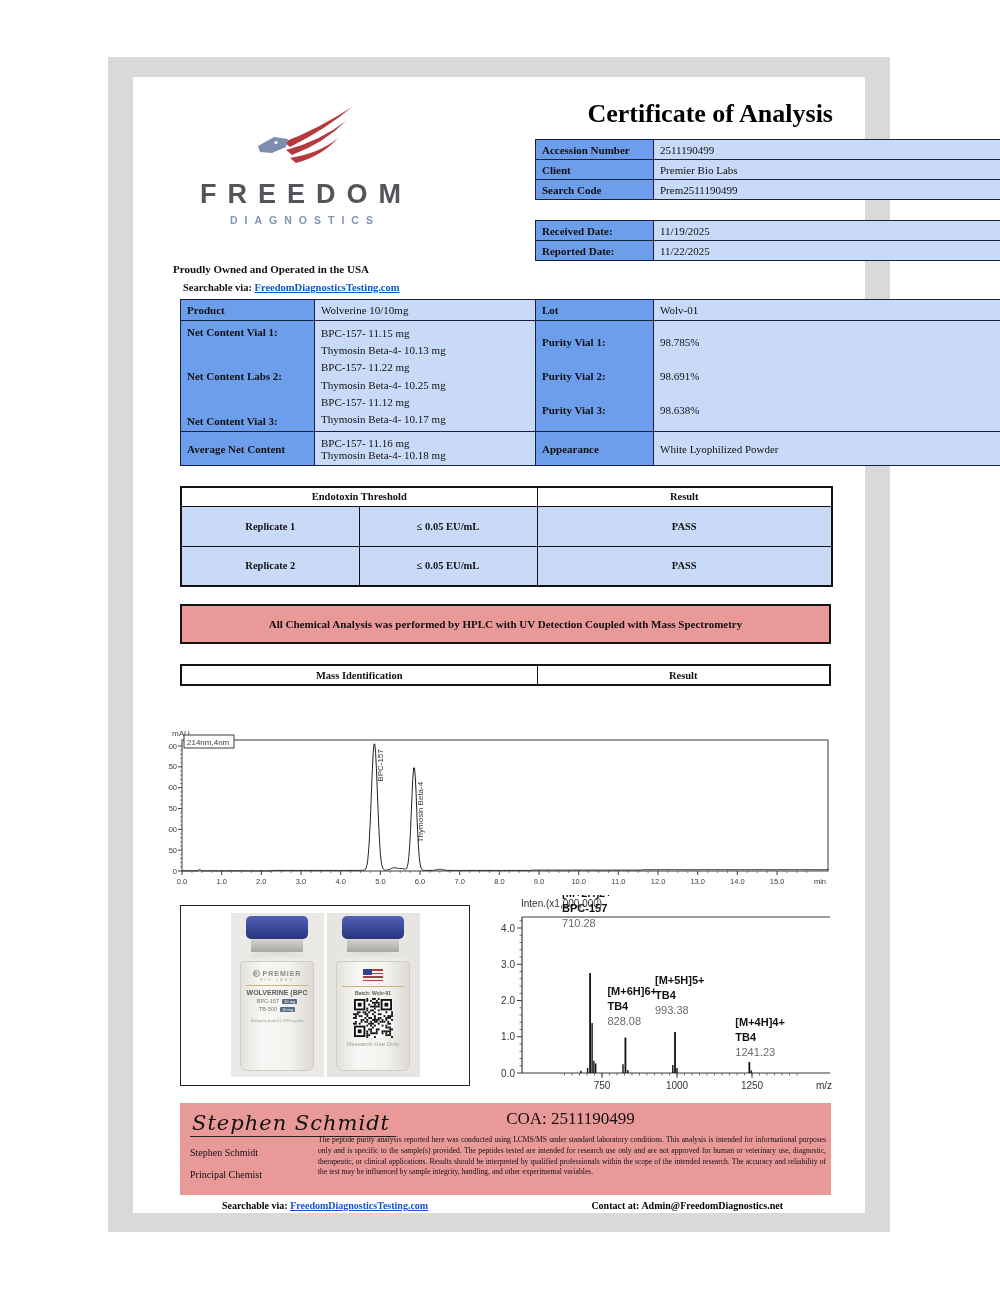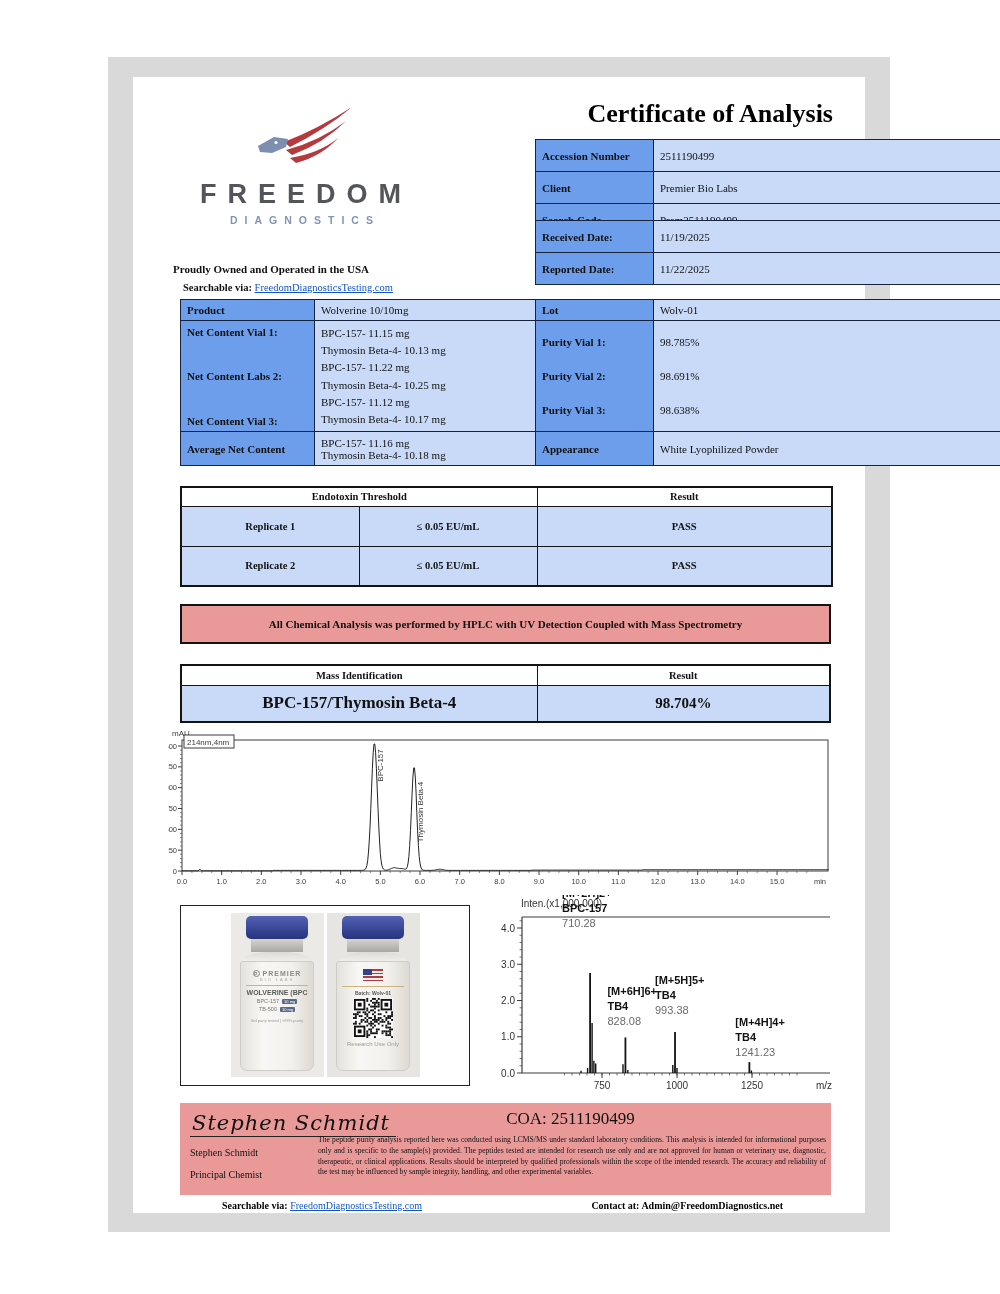--- a/index.html
+++ b/index.html
@@ -7,32 +7,32 @@
   #canvas { position:relative; width:1000px; height:1294px; background:#fff; overflow:hidden; }
   .frame { position:absolute; left:108px; top:57px; width:782px; height:1175px; background:#d9d9d9; }
   .page  { position:absolute; left:133px; top:77px; width:732px; height:1136px; background:#ffffff; }
 
   
   .logo-block { position:absolute; left:60px; top:28px; width:220px; text-align:center; }
   .logo-name { font-family:"Liberation Sans", sans-serif; font-weight:bold; font-size:27px; letter-spacing:11px; color:#54555a; white-space:nowrap; margin-top:4px; text-indent:6px;}
   .logo-sub  { font-family:"Liberation Sans", sans-serif; font-weight:bold; font-size:10.5px; letter-spacing:7px; color:#8494b5; margin-top:4px; text-indent:4px;}
   .tagline { position:absolute; left:40px; top:186px; width:310px; text-align:left; font-weight:bold; font-size:11px; color:#111; }
   .searchable { position:absolute; left:50px; top:205px; font-size:10.5px; font-weight:bold; color:#111; }
-  .lnk { color:#1155cc; text-decoration:underline; font-weight:normal; }
+  .lnk { color:#1155cc; text-decoration:underline; font-weight:bold; }
 
   .doc-title { position:absolute; left:390px; top:22px; width:310px; text-align:right; font-weight:bold; font-size:26px; color:#000; }
 
   
   table.tbl { border-collapse:collapse; table-layout:fixed; width:100%; }
   table.tbl td { border:1px solid #16233c; font-size:11px; padding:1px 6px; color:#111; vertical-align:middle; }
   td.lbl { background:#6d9eeb; font-weight:bold; }
   td.val { background:#c9daf8; }
   .info-tbl { position:absolute; left:402px; top:62px; width:297px; }
   .dates-tbl { position:absolute; left:402px; top:143px; width:297px; }
-  .info-tbl td, .dates-tbl td { height:32px; }
+  .info-tbl td, .dates-tbl td { height:20px; }
 
   .product-tbl { position:absolute; left:47px; top:222px; width:292px; }
   .lot-tbl { position:absolute; left:402px; top:222px; width:297px; }
   .product-tbl td, .lot-tbl td { font-size:10.5px; }
   .cell-stack { display:flex; flex-direction:column; justify-content:space-between; height:100%; }
   .cell-stack2 { display:flex; flex-direction:column; justify-content:space-around; height:100%; }
   .midrow td { height:111px; }
   .midrow .inner { padding:2px 0; }
   .avg-row td { height:34px; }
 
@@ -227,24 +227,20 @@
     </tbody>
       </table>
 
     <div class="banner">All Chemical Analysis was performed by HPLC with UV Detection Coupled with Mass Spectrometry</div>
 
     <table class="mass-tbl">
       <tbody>
           <tr class="hdr">
         <td style="width:356px">Mass Identification</td>
         <td>Result</td>
-      </tr>
-      <tr class="data">
-        <td class="mass-name">BPC-157/Thymosin Beta-4</td>
-        <td class="mass-val">98.704%</td>
       </tr>
     </tbody>
       </table>
 
     <svg id="chroma" class="chroma-svg" width="662" height="164" viewBox="0 0 662 164">
         <rect x="14" y="14" width="646" height="131" fill="none" stroke="#3c3c3c" stroke-width="1"></rect>
         <text x="4" y="10" font-size="8" fill="#3c3c3c">mAU</text>
         <rect x="16" y="9" width="50" height="13" fill="#fff" stroke="#3c3c3c" stroke-width="1"></rect>
         <text x="19" y="19" font-size="8" fill="#3c3c3c">214nm,4nm</text>
         <line x1="10" y1="145" x2="14" y2="145" stroke="#3c3c3c" stroke-width="1"></line>

